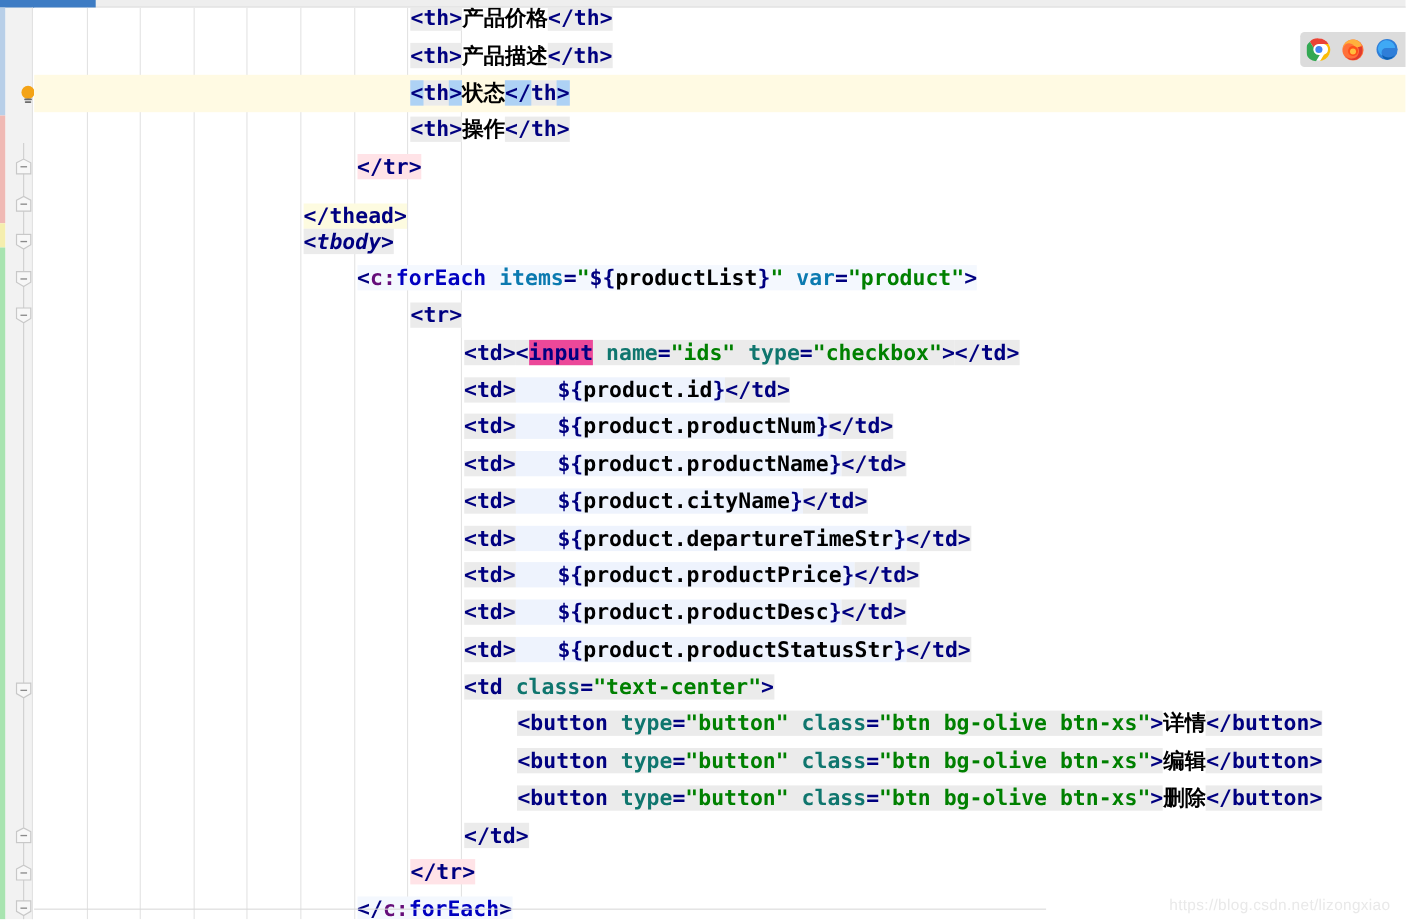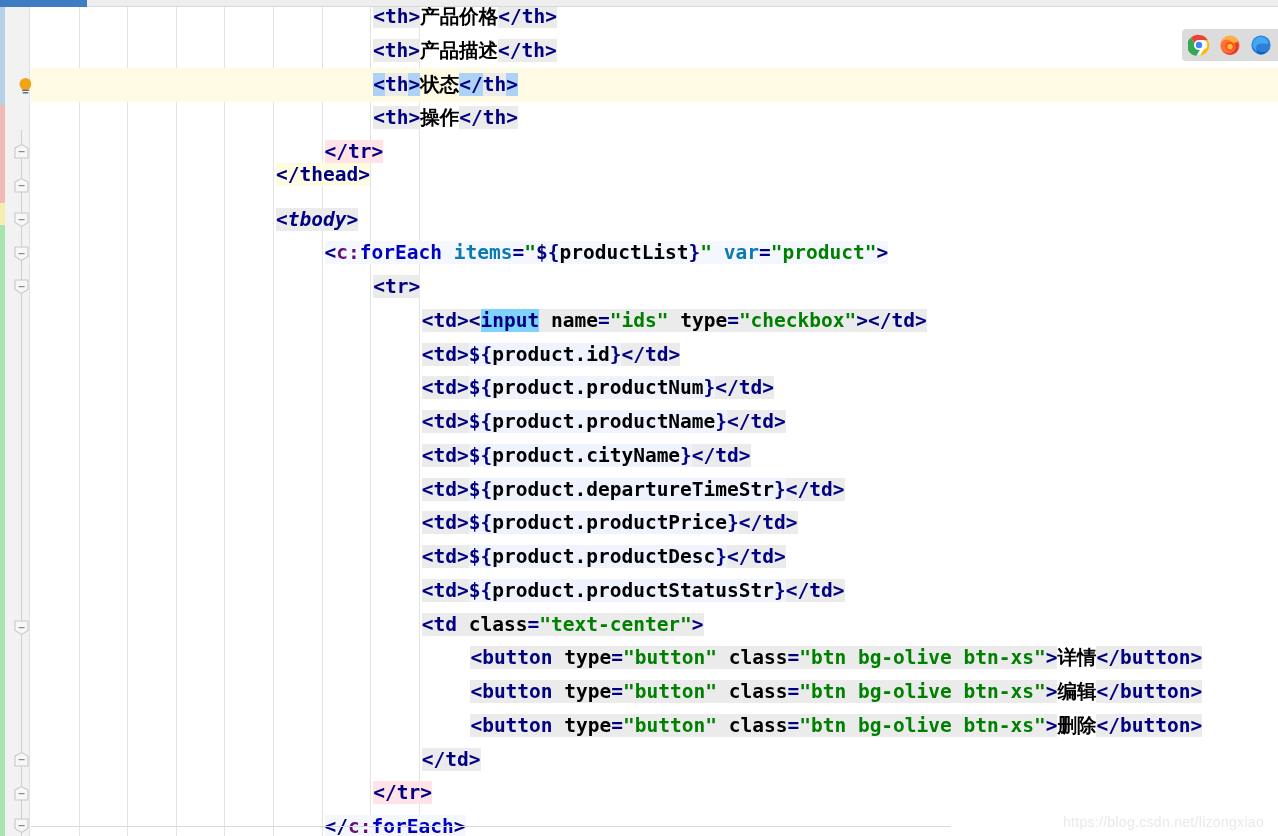--- a/index.html
+++ b/index.html
@@ -106,34 +106,34 @@
     font-weight: bold;
     letter-spacing: 0px;
     color: #000000;
   }
 
   
   .t-punct      { color: #000080; }           
   .t-tag        { color: #000080; }           
   .t-prefix     { color: #660e7a; }           
   .t-taglibname { color: #0000c0; }           
-  .t-attr       { color: #000000; }           
+  .t-attr       { color: #0f766e; }           
   .t-custattr   { color: #0b7ab0; }           
   .t-string     { color: #008000; }           
   .t-el         { color: #000000; }           
   .t-eldollar   { color: #000080; }
   .t-text       { color: #000000; }           
 
   
   .bg-tag   { background: #ebebeb; }
-  .bg-el    { background: #eef3fd; }
+  .bg-el    { background: #eef3fd; padding-left: 38px; }
   .bg-custom{ background: #f4f8fe; }
   .bg-pink  { background: #ffe3e7; }
   .bg-yellow{ background: #fdfbe0; }
-  .bg-hl    { background: #7dd3fc; }
+  .bg-hl    { background: #ec4899; }
   .bg-match { background: #aed2f5; }
 
   
   .browser-bar {
     position: absolute;
     right: 0; top: 29px;
     height: 32px;
     background: #dcdcdc;
     border-radius: 4px 0 0 4px;
     display: flex;
@@ -255,21 +255,21 @@
       </div>
     <div id="caret-hl">
         <div class="caret-line" style="top: 60.5px;"></div>
       </div>
     <div id="code">
         <div class="code-line" style="top: -7px; left: 342.2px;"><span class="bg-tag"><span class="t-punct">&lt;</span><span class="t-tag">th</span><span class="t-punct">&gt;</span></span><span class="t-text">产品价格</span><span class="bg-tag"><span class="t-punct">&lt;/</span><span class="t-tag">th</span><span class="t-punct">&gt;</span></span></div>
         <div class="code-line" style="top: 26.75px; left: 342px;"><span class="bg-tag"><span class="t-punct">&lt;</span><span class="t-tag">th</span><span class="t-punct">&gt;</span></span><span class="t-text">产品描述</span><span class="bg-tag"><span class="t-punct">&lt;/</span><span class="t-tag">th</span><span class="t-punct">&gt;</span></span></div>
         <div class="code-line" style="top: 60.5px; left: 342.2px;"><span class="bg-tag"><span class="bg-match"><span class="t-punct">&lt;</span></span><span class="t-tag">th</span><span class="bg-match"><span class="t-punct">&gt;</span></span></span><span class="t-text">状态</span><span class="bg-tag"><span class="bg-match"><span class="t-punct">&lt;/</span></span><span class="t-tag">th</span><span class="bg-match"><span class="t-punct">&gt;</span></span></span></div>
         <div class="code-line" style="top: 94.25px; left: 342.2px;"><span class="bg-tag"><span class="t-punct">&lt;</span><span class="t-tag">th</span><span class="t-punct">&gt;</span></span><span class="t-text">操作</span><span class="bg-tag"><span class="t-punct">&lt;/</span><span class="t-tag">th</span><span class="t-punct">&gt;</span></span></div>
         <div class="code-line" style="top: 128px; left: 293.6px;"><span class="bg-pink"><span class="t-punct">&lt;/</span><span class="t-tag">tr</span><span class="t-punct">&gt;</span></span></div>
-        <div class="code-line" style="top: 151px; left: 245px;"><span class="bg-yellow"><span class="t-punct">&lt;/</span><span class="t-tag">thead</span><span class="t-punct">&gt;</span></span></div>
+        <div class="code-line" style="top: 173px; left: 245px;"><span class="bg-yellow"><span class="t-punct">&lt;/</span><span class="t-tag">thead</span><span class="t-punct">&gt;</span></span></div>
         <div class="code-line" style="top: 195.5px; left: 245px; font-style: italic;"><span class="bg-tag"><span class="t-punct">&lt;</span><span class="t-tag">tbody</span><span class="t-punct">&gt;</span></span></div>
         <div class="code-line" style="top: 229.25px; left: 293.6px;"><span class="bg-custom"><span class="t-punct">&lt;</span><span class="t-prefix">c:</span><span class="t-taglibname">forEach</span> <span class="t-custattr">items</span><span class="t-punct">=</span><span class="t-string">"</span><span class="t-eldollar">${</span><span class="t-el">productList</span><span class="t-eldollar">}</span><span class="t-string">"</span> <span class="t-custattr">var</span><span class="t-punct">=</span><span class="t-string">"product"</span><span class="t-punct">&gt;</span></span></div>
         <div class="code-line" style="top: 263px; left: 342.2px;"><span class="bg-tag"><span class="t-punct">&lt;</span><span class="t-tag">tr</span><span class="t-punct">&gt;</span></span></div>
         <div class="code-line" style="top: 296.75px; left: 390.8px;"><span class="bg-tag"><span class="t-punct">&lt;</span><span class="t-tag">td</span><span class="t-punct">&gt;</span></span><span class="bg-tag"><span class="t-punct">&lt;</span><span class="bg-hl"><span class="t-tag">input</span></span> <span class="t-attr">name</span><span class="t-punct">=</span><span class="t-string">"ids"</span> <span class="t-attr">type</span><span class="t-punct">=</span><span class="t-string">"checkbox"</span><span class="t-punct">&gt;</span></span><span class="bg-tag"><span class="t-punct">&lt;/</span><span class="t-tag">td</span><span class="t-punct">&gt;</span></span></div>
         <div class="code-line" style="top: 330.5px; left: 390.8px;"><span class="bg-tag"><span class="t-punct">&lt;</span><span class="t-tag">td</span><span class="t-punct">&gt;</span></span><span class="bg-el"><span class="t-eldollar">${</span><span class="t-el">product.id</span><span class="t-eldollar">}</span></span><span class="bg-tag"><span class="t-punct">&lt;/</span><span class="t-tag">td</span><span class="t-punct">&gt;</span></span></div>
         <div class="code-line" style="top: 364.25px; left: 390.8px;"><span class="bg-tag"><span class="t-punct">&lt;</span><span class="t-tag">td</span><span class="t-punct">&gt;</span></span><span class="bg-el"><span class="t-eldollar">${</span><span class="t-el">product.productNum</span><span class="t-eldollar">}</span></span><span class="bg-tag"><span class="t-punct">&lt;/</span><span class="t-tag">td</span><span class="t-punct">&gt;</span></span></div>
         <div class="code-line" style="top: 398px; left: 390.8px;"><span class="bg-tag"><span class="t-punct">&lt;</span><span class="t-tag">td</span><span class="t-punct">&gt;</span></span><span class="bg-el"><span class="t-eldollar">${</span><span class="t-el">product.productName</span><span class="t-eldollar">}</span></span><span class="bg-tag"><span class="t-punct">&lt;/</span><span class="t-tag">td</span><span class="t-punct">&gt;</span></span></div>
         <div class="code-line" style="top: 431.75px; left: 390.8px;"><span class="bg-tag"><span class="t-punct">&lt;</span><span class="t-tag">td</span><span class="t-punct">&gt;</span></span><span class="bg-el"><span class="t-eldollar">${</span><span class="t-el">product.cityName</span><span class="t-eldollar">}</span></span><span class="bg-tag"><span class="t-punct">&lt;/</span><span class="t-tag">td</span><span class="t-punct">&gt;</span></span></div>
         <div class="code-line" style="top: 465.5px; left: 390.8px;"><span class="bg-tag"><span class="t-punct">&lt;</span><span class="t-tag">td</span><span class="t-punct">&gt;</span></span><span class="bg-el"><span class="t-eldollar">${</span><span class="t-el">product.departureTimeStr</span><span class="t-eldollar">}</span></span><span class="bg-tag"><span class="t-punct">&lt;/</span><span class="t-tag">td</span><span class="t-punct">&gt;</span></span></div>
         <div class="code-line" style="top: 499.25px; left: 390.8px;"><span class="bg-tag"><span class="t-punct">&lt;</span><span class="t-tag">td</span><span class="t-punct">&gt;</span></span><span class="bg-el"><span class="t-eldollar">${</span><span class="t-el">product.productPrice</span><span class="t-eldollar">}</span></span><span class="bg-tag"><span class="t-punct">&lt;/</span><span class="t-tag">td</span><span class="t-punct">&gt;</span></span></div>

